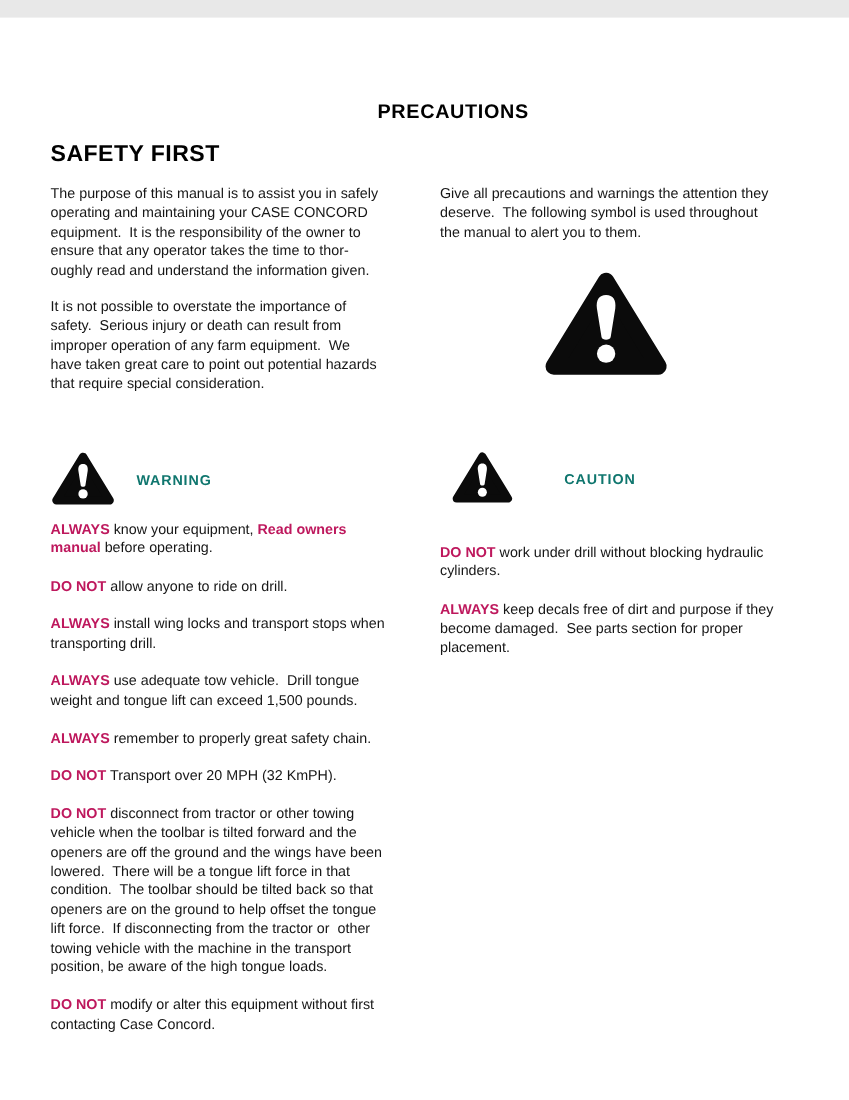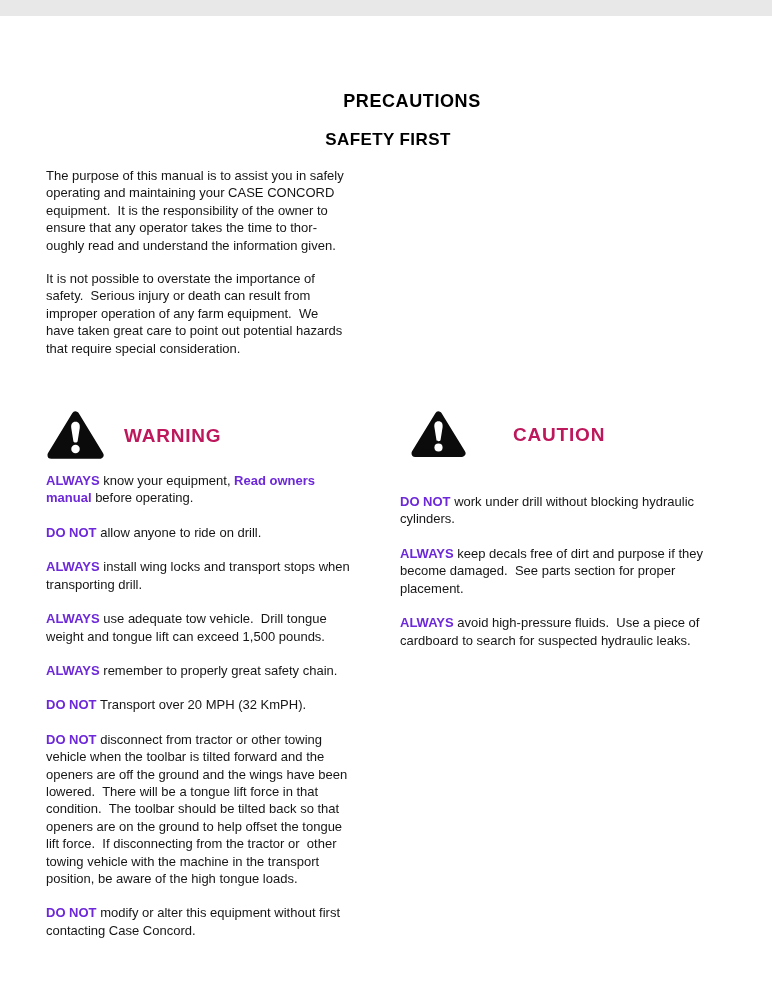--- a/index.html
+++ b/index.html
@@ -23,57 +23,56 @@
     line-height: 21px;
     font-weight: 700;
     letter-spacing: 0.6px;
     color: #000;
   }
   .content {
     padding: 0 42px 0 46px;
   }
   .section-heading {
     margin: 18px 0 17px 0;
-    font-size: 17px;
+    font-size: 21px;
     line-height: 20px;
     font-weight: 700;
     letter-spacing: 0.4px;
     color: #000;
-    text-align: center;
   }
   .columns {
     display: grid;
     grid-template-columns: 348px 1fr;
     column-gap: 6px;
   }
   .body-text, .notice-item {
     white-space: pre-wrap;
     font-size: 13px;
     line-height: 17.4px;
     margin: 0 0 16px 0;
   }
   .notice-item { margin-bottom: 17px; }
-  strong { font-weight: 700; color: #6d28d9; }
+  strong { font-weight: 700; color: #be185d; }
   .alert-figure {
     margin-top: 26px;
     text-align: center;
     transform: translateX(-14px);
   }
   .notices {
     margin-top: 37px;
   }
   .notice-header {
     display: flex;
     align-items: center;
   }
   .notice-header .notice-label {
-    font-size: 19px;
+    font-size: 13px;
     font-weight: 700;
     letter-spacing: 0.8px;
-    color: #be185d;
+    color: #0f766e;
   }
   .warning-col .notice-header .notice-label { margin-left: 19px; }
   .caution-col .notice-header { padding-left: 10px; align-items: center; }
   .caution-col .notice-header .notice-label { margin-left: 46px; }
   .warning-col .notice-items { margin-top: 10px; }
   .caution-col .notice-items { margin-top: 33px; }
   .tri-icon { display: inline-block; }
 </style>
 </head>
 <body>
@@ -99,20 +98,30 @@
         <p class="body-text">The purpose of this manual is to assist you in safely
 operating and maintaining your CASE CONCORD
 equipment.  It is the responsibility of the owner to
 ensure that any operator takes the time to thor-
 oughly read and understand the information given.</p>
         <p class="body-text">It is not possible to overstate the importance of
 safety.  Serious injury or death can result from
 improper operation of any farm equipment.  We
 have taken great care to point out potential hazards
 that require special consideration.</p>
+      </div>
+      <div class="col-right">
+        <p class="body-text">Give all precautions and warnings the attention they
+deserve.  The following symbol is used throughout
+the manual to alert you to them.</p>
+        <div class="alert-figure">
+          <svg class="tri-icon" width="116" height="102" viewBox="0 0 100 88" aria-hidden="true">
+              <use href="#alert-tri"></use>
+            </svg>
+        </div>
       </div>
     </div>
 
     <div class="columns notices">
       <section class="warning-col">
         <header class="notice-header">
           <svg class="tri-icon" width="59" height="52" viewBox="0 0 100 88" aria-hidden="true">
               <use href="#alert-tri"></use>
             </svg>
           <span class="notice-label">WARNING</span>
@@ -147,19 +156,17 @@
               <use href="#alert-tri"></use>
             </svg>
           <span class="notice-label">CAUTION</span>
         </header>
         <div class="notice-items" id="caution-items">
             <p class="notice-item"><strong>DO NOT</strong><span> work under drill without blocking hydraulic
 cylinders.</span></p>
             <p class="notice-item"><strong>ALWAYS</strong><span> keep decals free of dirt and purpose if they
 become damaged.  See parts section for proper
 placement.</span></p>
-            <p class="notice-item"><strong>ALWAYS</strong><span> avoid high-pressure fluids.  Use a piece of
-cardboard to search for suspected hydraulic leaks.</span></p>
           </div>
       </section>
     </div>
   </div>
 </div>
 
 </body></html>

